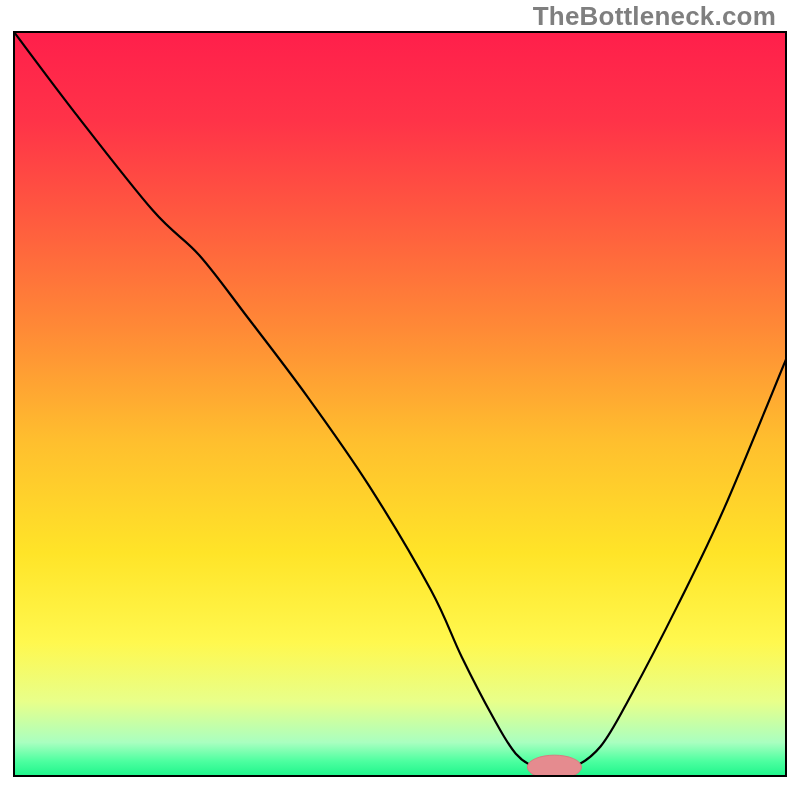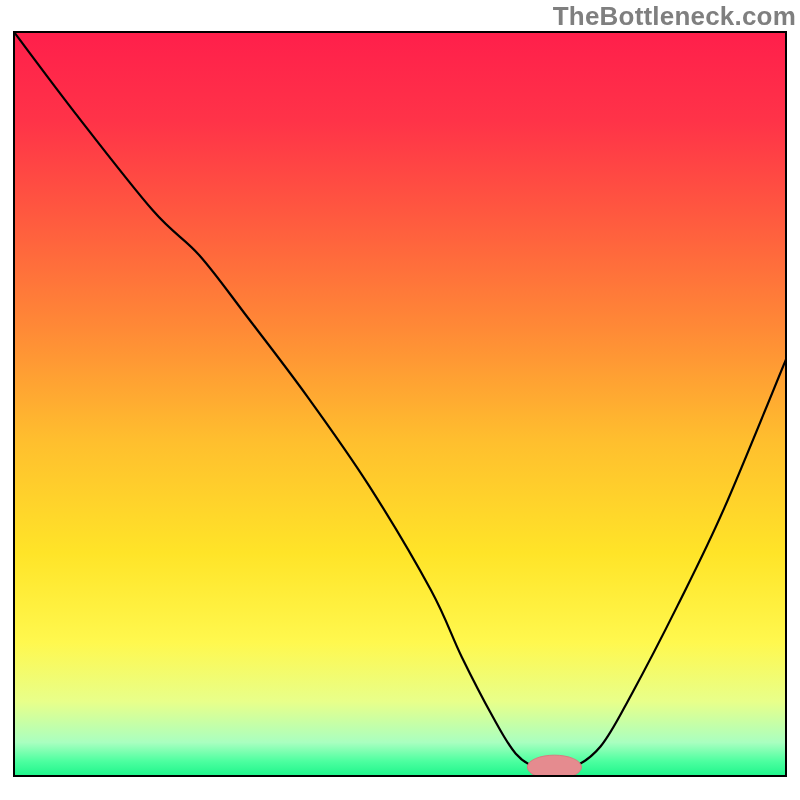--- a/index.html
+++ b/index.html
@@ -12,21 +12,21 @@
     overflow: hidden;
   }
   .stage {
     position: relative;
     width: 800px;
     height: 800px;
   }
   .watermark {
     position: absolute;
     top: 1px;
-    right: 4px;
+    right: 24px;
     font-size: 26px;
     font-weight: 600;
     color: #7f7f7f;
     letter-spacing: 0.2px;
     user-select: none;
   }
   svg {
     display: block;
   }
 </style>

